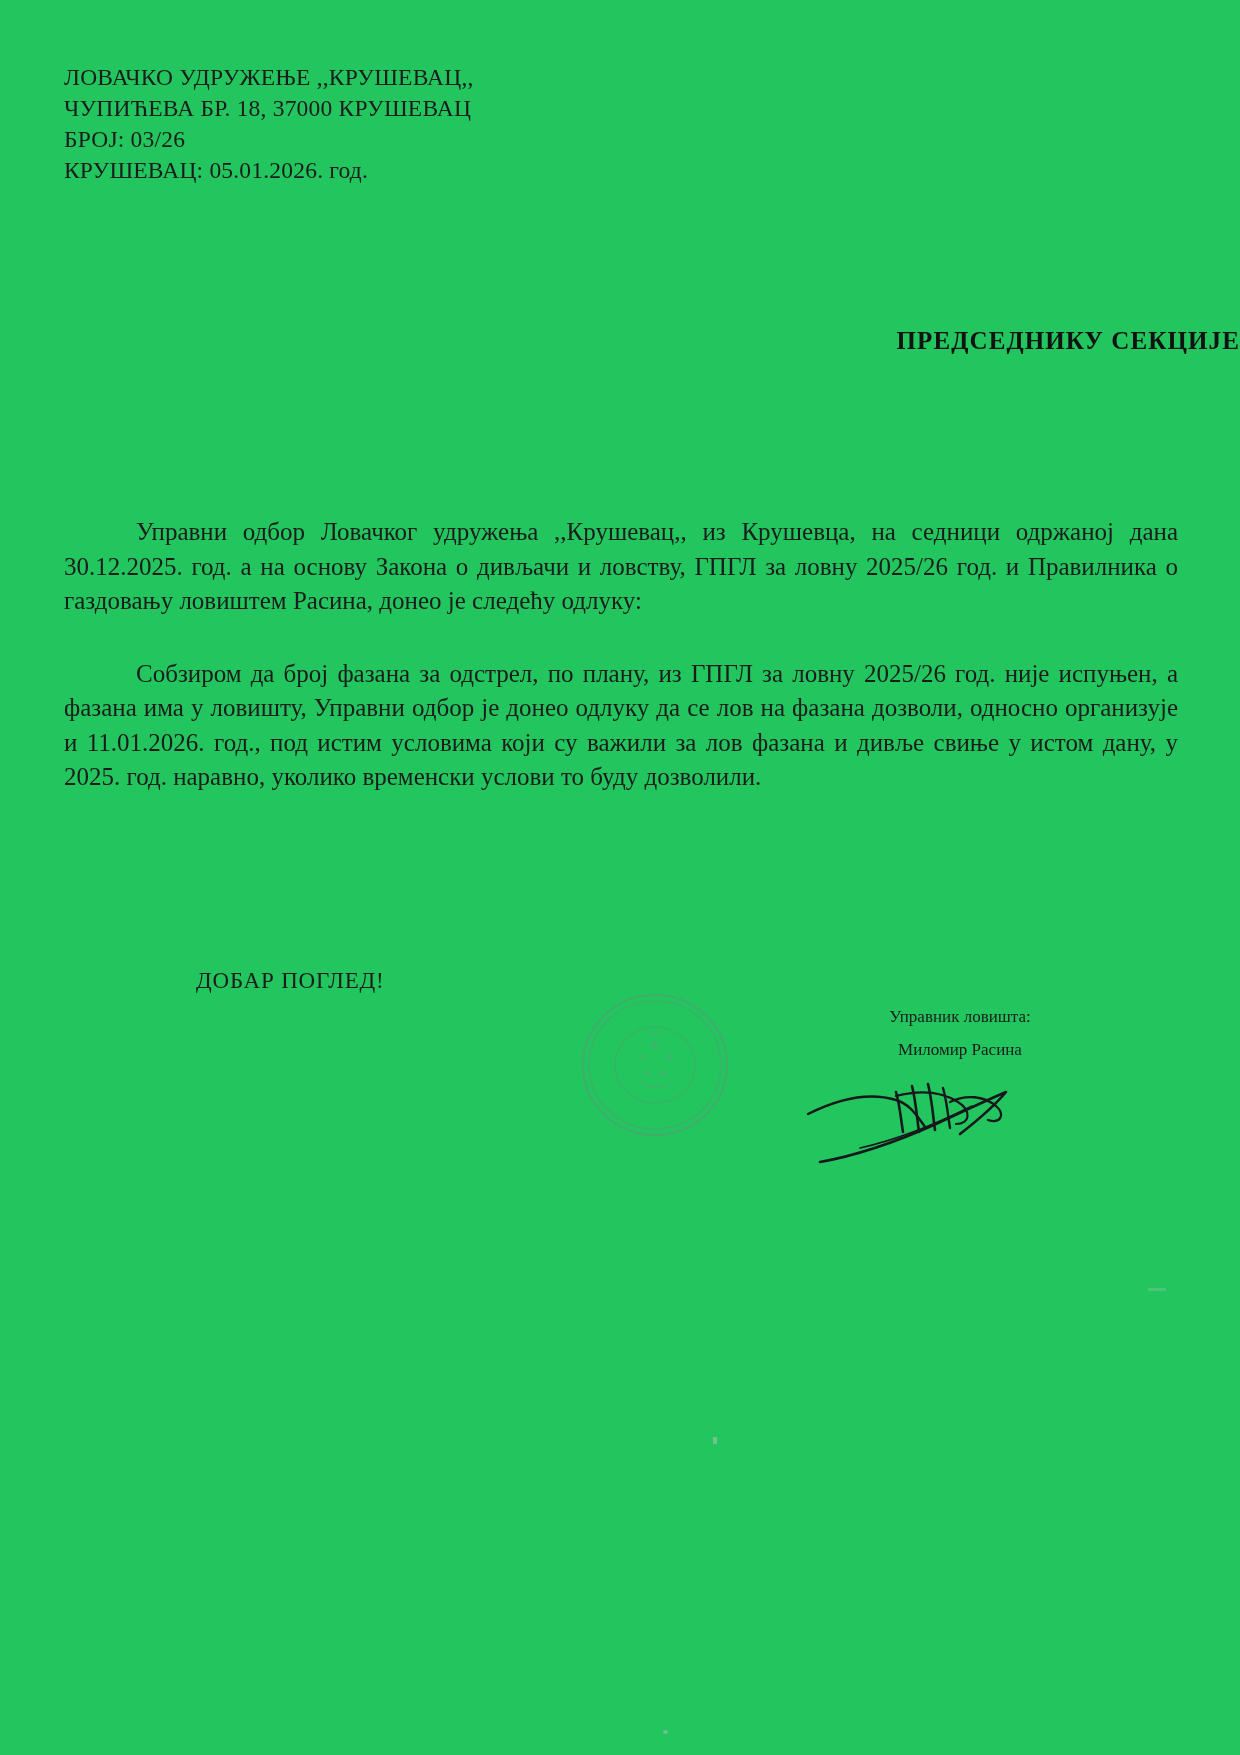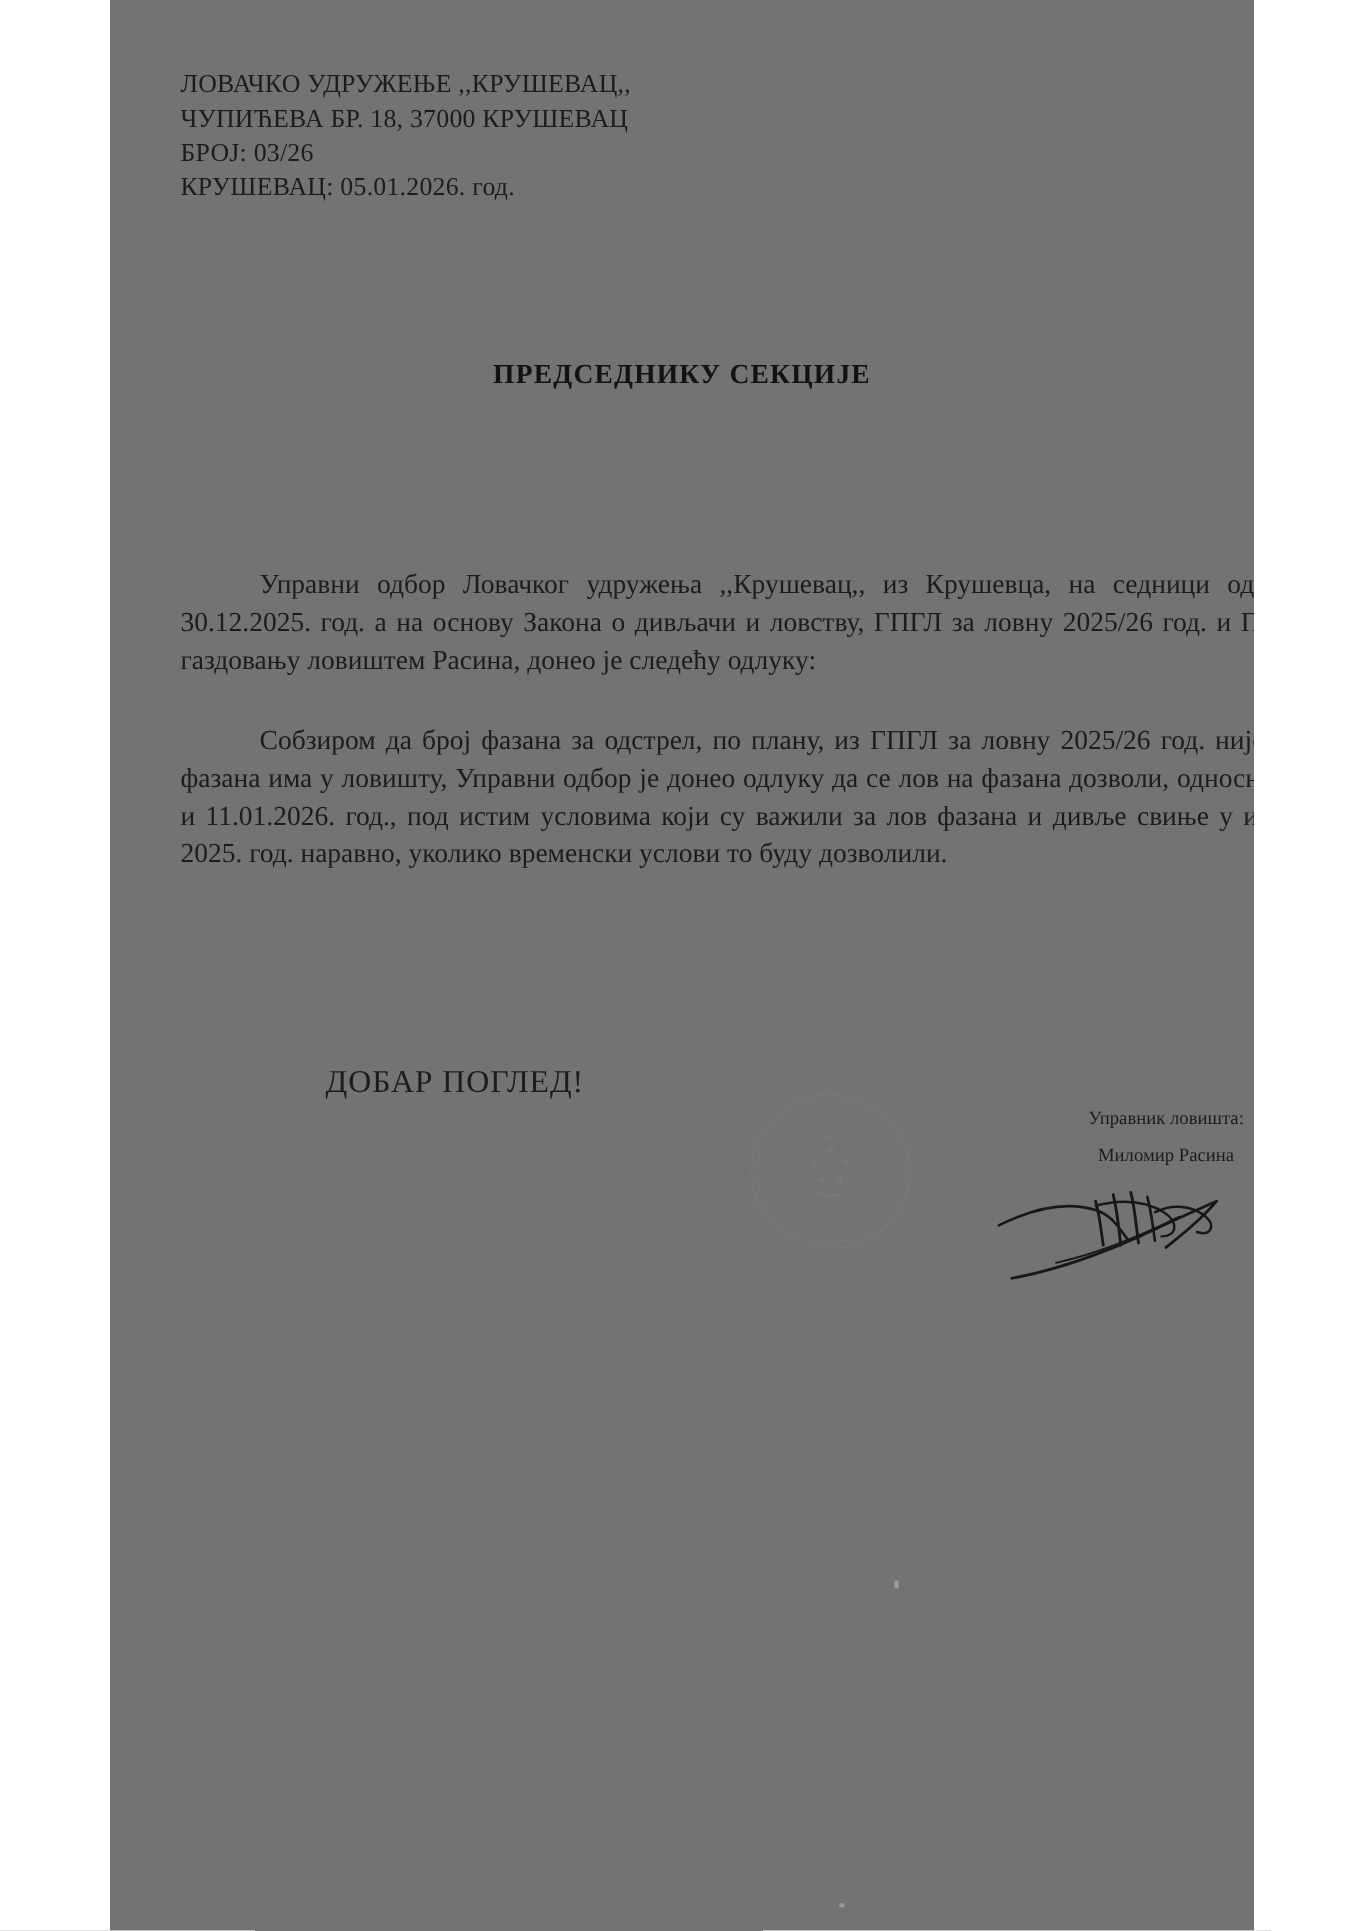--- a/index.html
+++ b/index.html
@@ -7,24 +7,24 @@
     margin: 0;
     padding: 0;
     background: #ffffff;
   }
   body {
     font-family: "Liberation Serif", "DejaVu Serif", serif;
     color: #1a1a1a;
   }
   .page {
     position: relative;
-    width: 1040px;
+    width: 1240px;
     height: 1755px;
     margin: 0 auto;
-    background: #737373;
+    background: #22c55e;
     overflow: hidden;
   }
 
   
   .letterhead {
     position: absolute;
     left: 64px;
     top: 62px;
     width: 700px;
   }
@@ -35,21 +35,21 @@
     white-space: nowrap;
     color: #1c1c1c;
   }
 
   
   .title-block {
     position: absolute;
     left: 0;
     top: 322px;
     width: 100%;
-    text-align: center;
+    text-align: right;
   }
   .title-line {
     font-size: 25px;
     font-weight: bold;
     line-height: 37px;
     letter-spacing: 1.1px;
     color: #121212;
   }
 
   
@@ -67,21 +67,21 @@
     color: #1c1c1c;
     margin: 0;
   }
   .para + .para { margin-top: 38px; }
 
   
   .closing {
     position: absolute;
     left: 196px;
     top: 968px;
-    font-size: 29px;
+    font-size: 23px;
     letter-spacing: 0.8px;
     color: #1c1c1c;
     white-space: nowrap;
   }
 
   
   .signature-block {
     position: absolute;
     left: 830px;
     top: 1000px;

